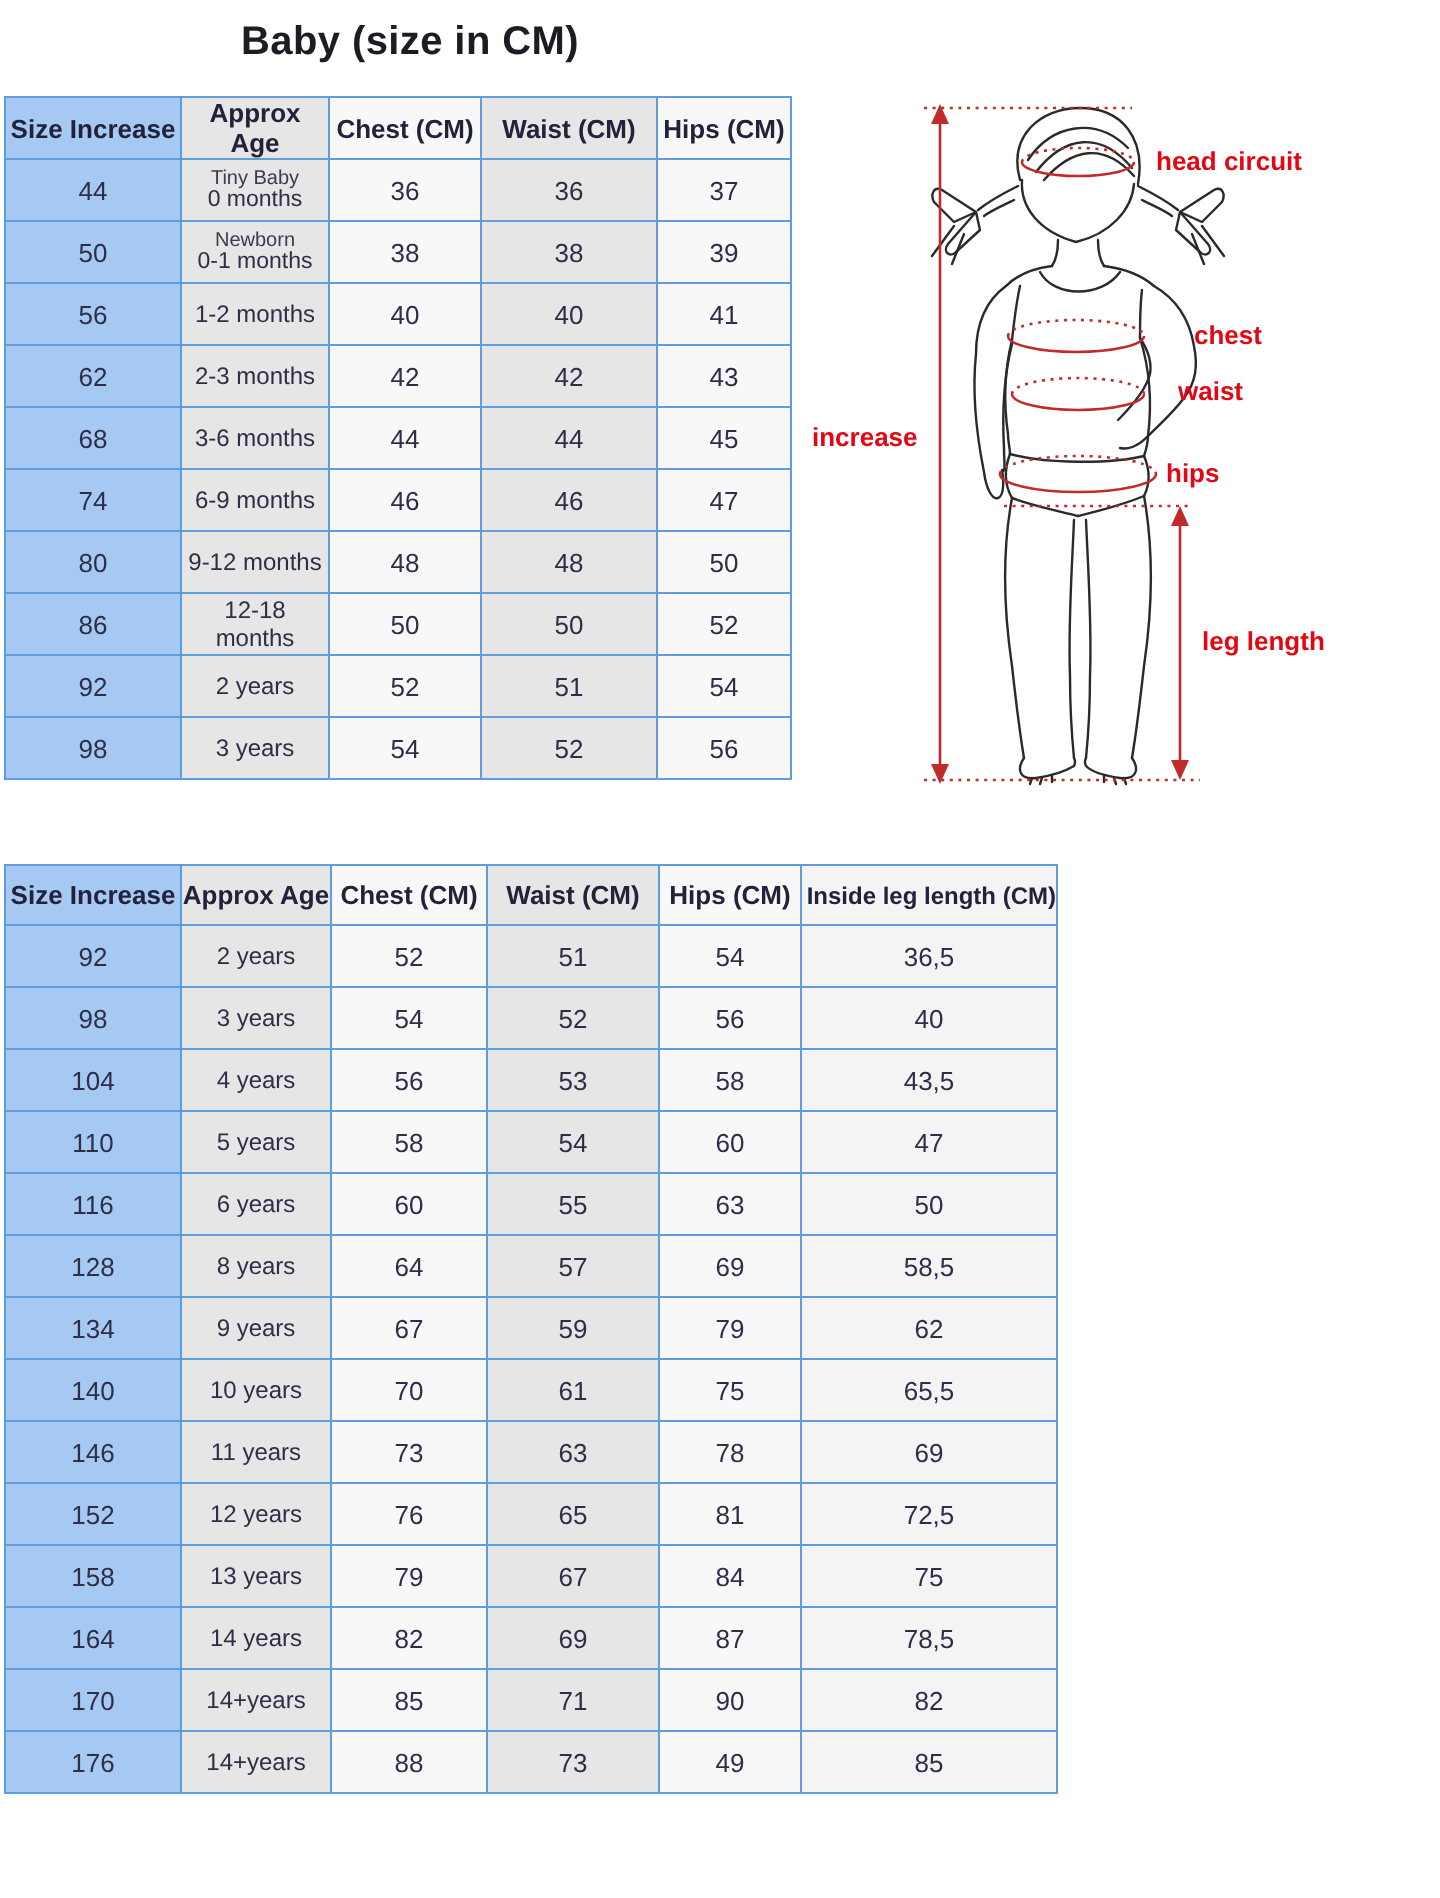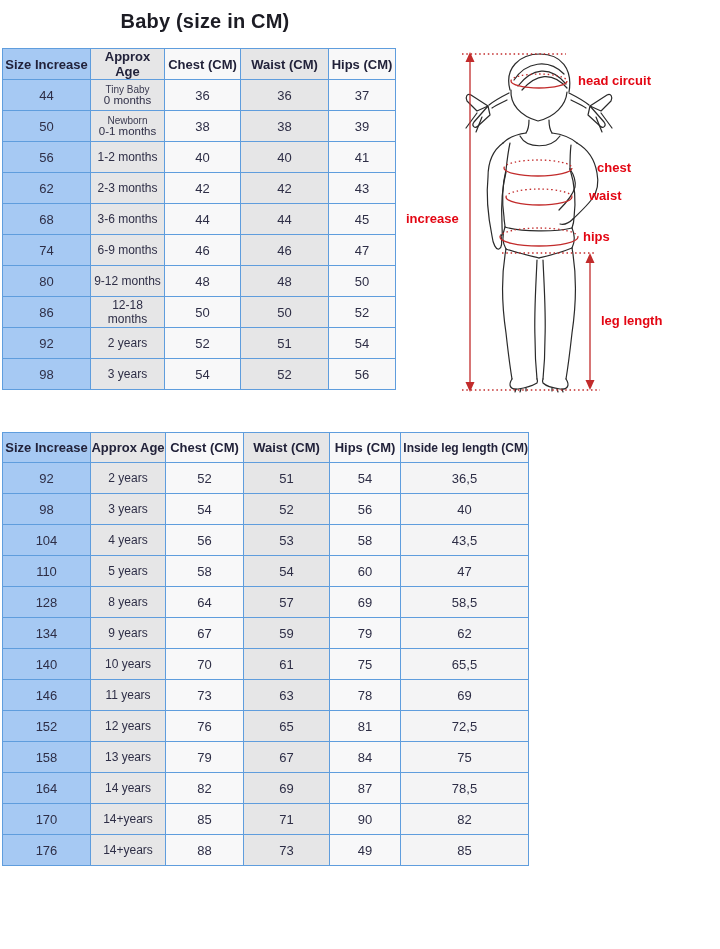--- a/index.html
+++ b/index.html
@@ -272,20 +272,28 @@
         </tr>
         <tr>
           <td>110</td>
           <td>5 years</td>
           <td>58</td>
           <td>54</td>
           <td>60</td>
           <td>47</td>
         </tr>
         <tr>
+          <td>116</td>
+          <td>6 years</td>
+          <td>60</td>
+          <td>55</td>
+          <td>63</td>
+          <td>50</td>
+        </tr>
+        <tr>
           <td>128</td>
           <td>8 years</td>
           <td>64</td>
           <td>57</td>
           <td>69</td>
           <td>58,5</td>
         </tr>
         <tr>
           <td>134</td>
           <td>9 years</td>

